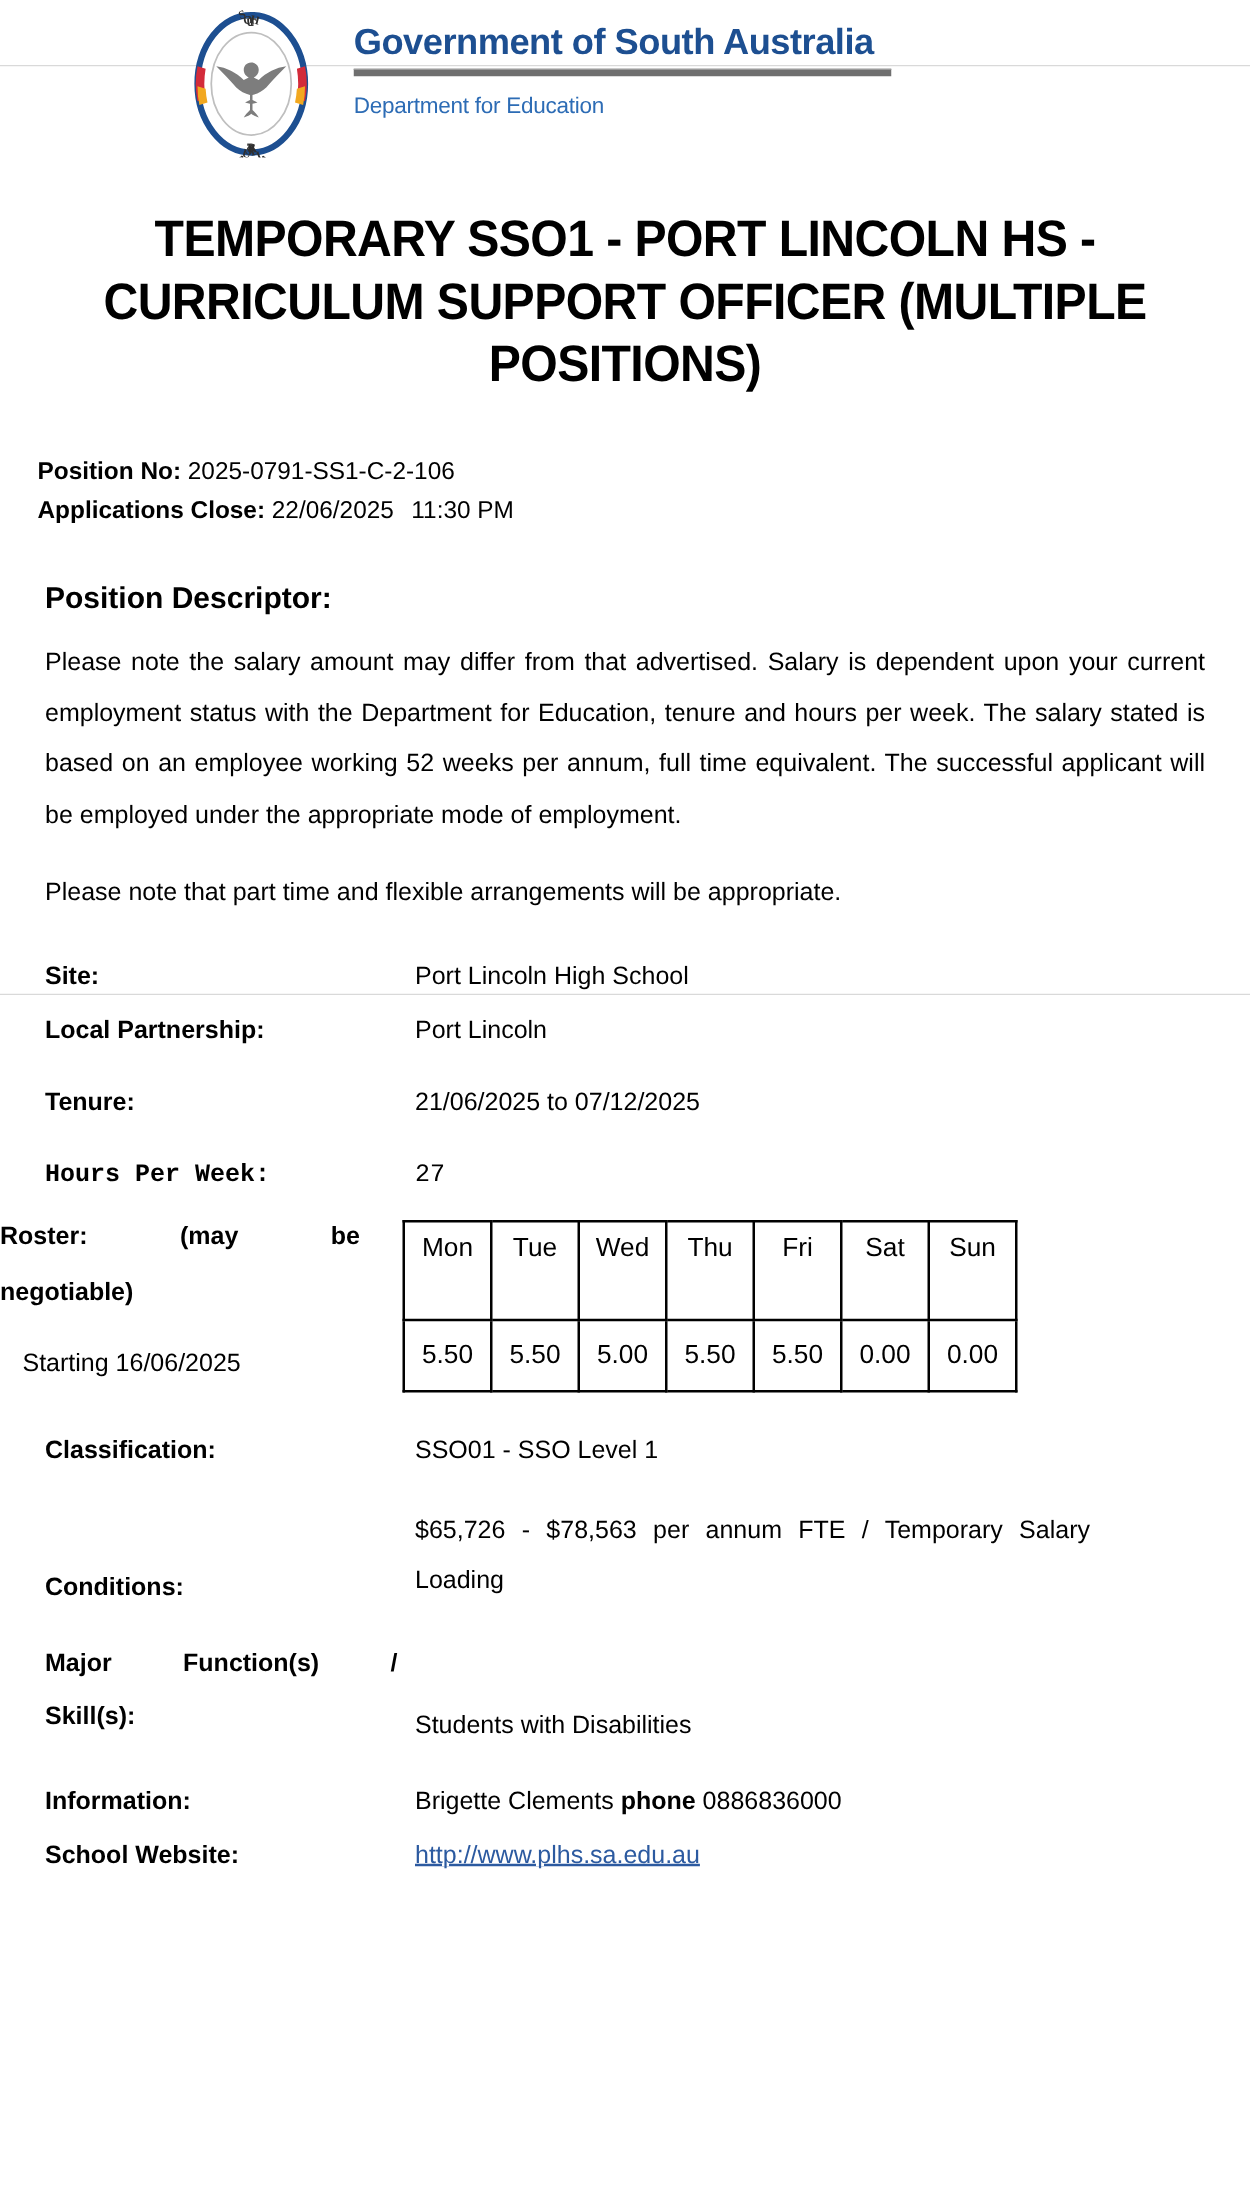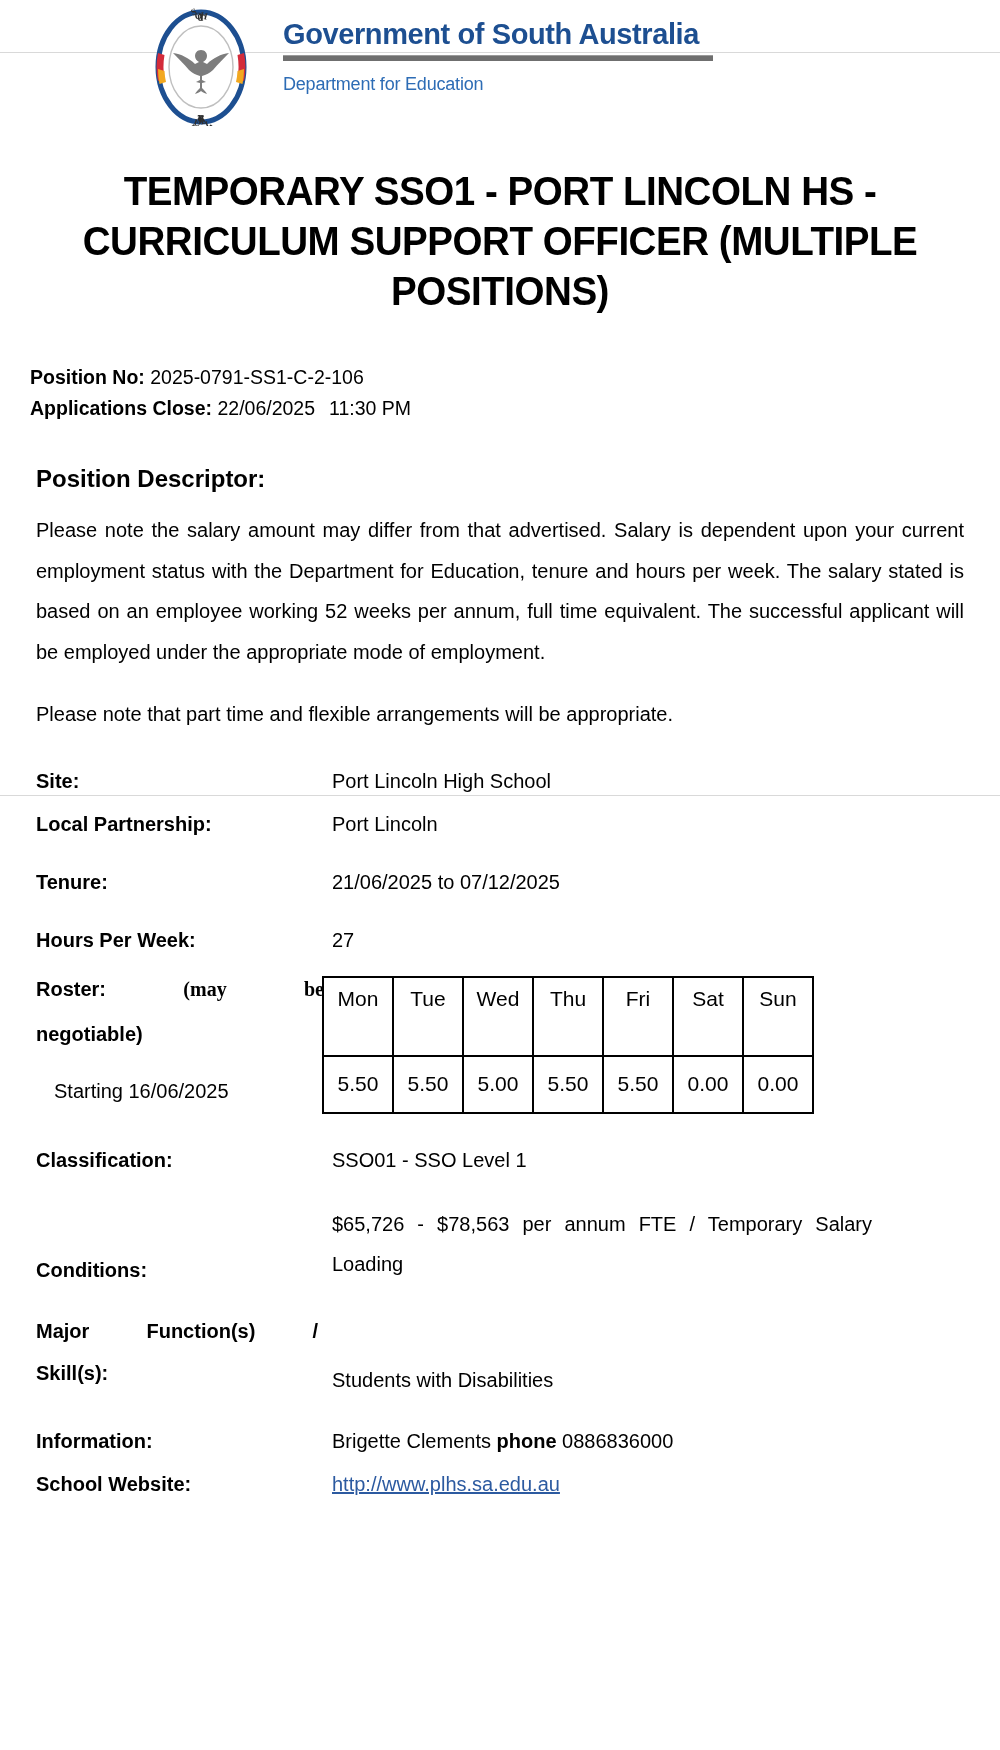--- a/index.html
+++ b/index.html
@@ -139,54 +139,53 @@
     line-height: 27px;
   }
   .row .value {
     flex: 1 1 auto;
     font-size: 20px;
     line-height: 27px;
   }
   .row.site { height: 42px; }
   .row.partnership { margin-top: 16px; }
   .row.tenure { margin-top: 31px; }
-  .row.hours { margin-top: 31px; }
+  .row.hours { margin-top: 31px; font-family: Liberation Mono, monospace; }
   .row.classification { margin-top: 25px; }
   .row.conditions { margin-top: 30px; }
   .row.conditions .value {
     max-width: 540px;
     text-align: justify;
     text-justify: inter-word;
     line-height: 40px;
   }
   .row.major { margin-top: 26px; }
   .row.major .label { line-height: 42px; }
   .row.major .value { padding-top: 12px; }
   .row.info { margin-top: 34px; }
   .row.website { margin-top: 16px; }
 
   
   .roster-block {
     position: relative;
     margin-top: 22px;
-    padding-left: 36px;
     min-height: 146px;
   }
   .roster-left {
     width: 296px;
     font-size: 20px;
     line-height: 27px;
   }
   .roster-title {
     display: flex;
     justify-content: space-between;
     font-weight: bold;
     width: 288px;
   }
-  .roster-title .paren { font-weight: bold; font-family: Liberation Serif, serif; }
+  .roster-title .paren { font-weight: bold; }
   .roster-neg {
     font-weight: bold;
     margin-top: 18px;
   }
   .roster-start {
     margin-top: 30px;
     padding-left: 18px;
     font-weight: normal;
     font-size: 20px;
   }

